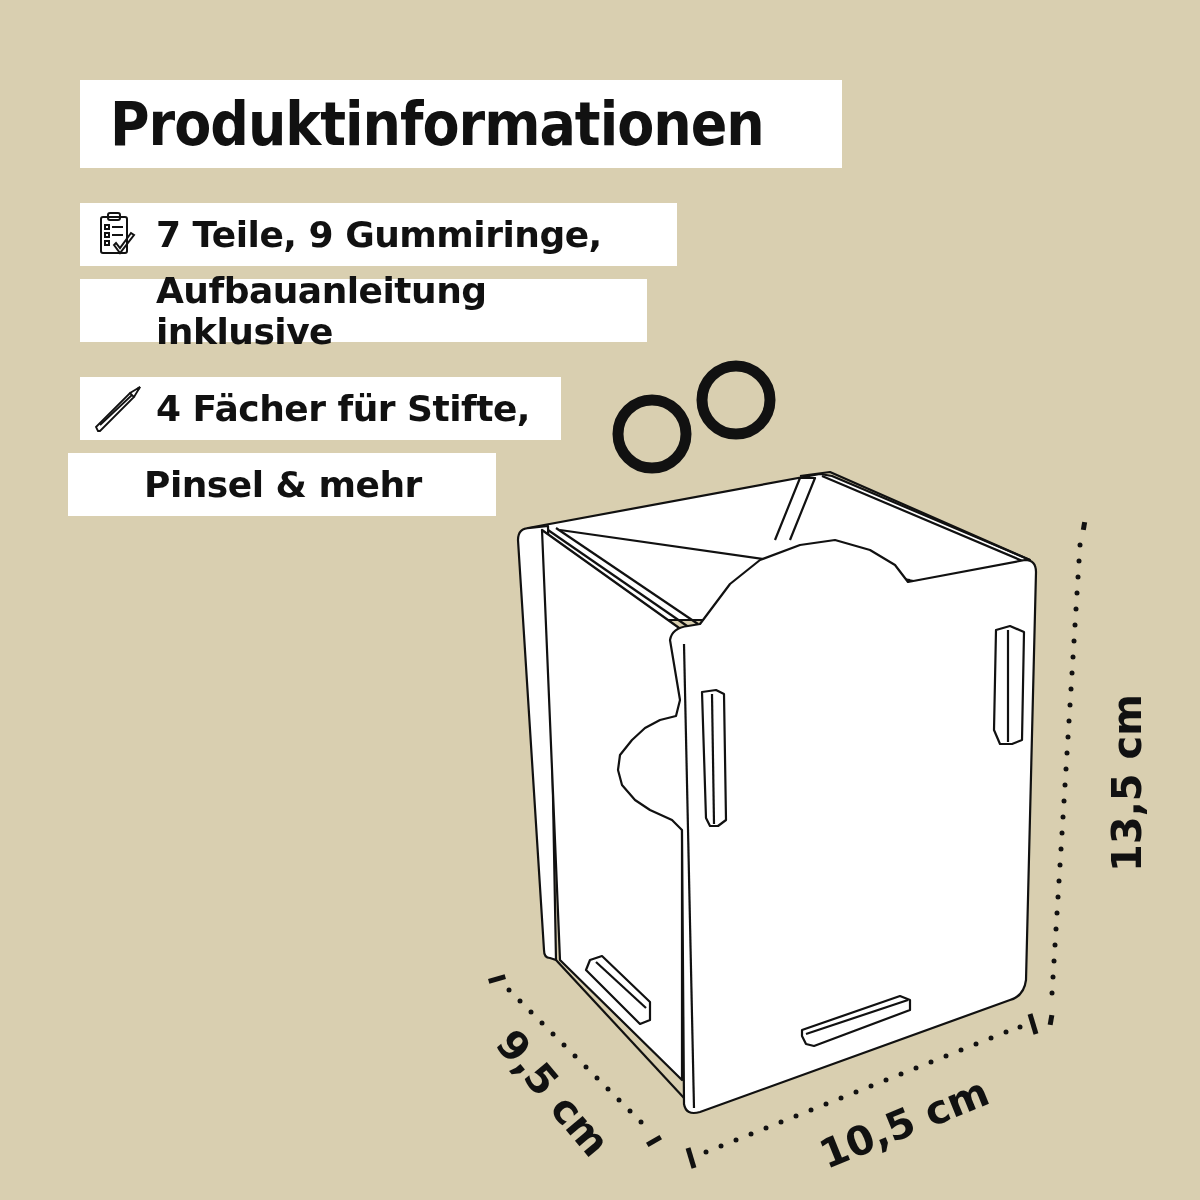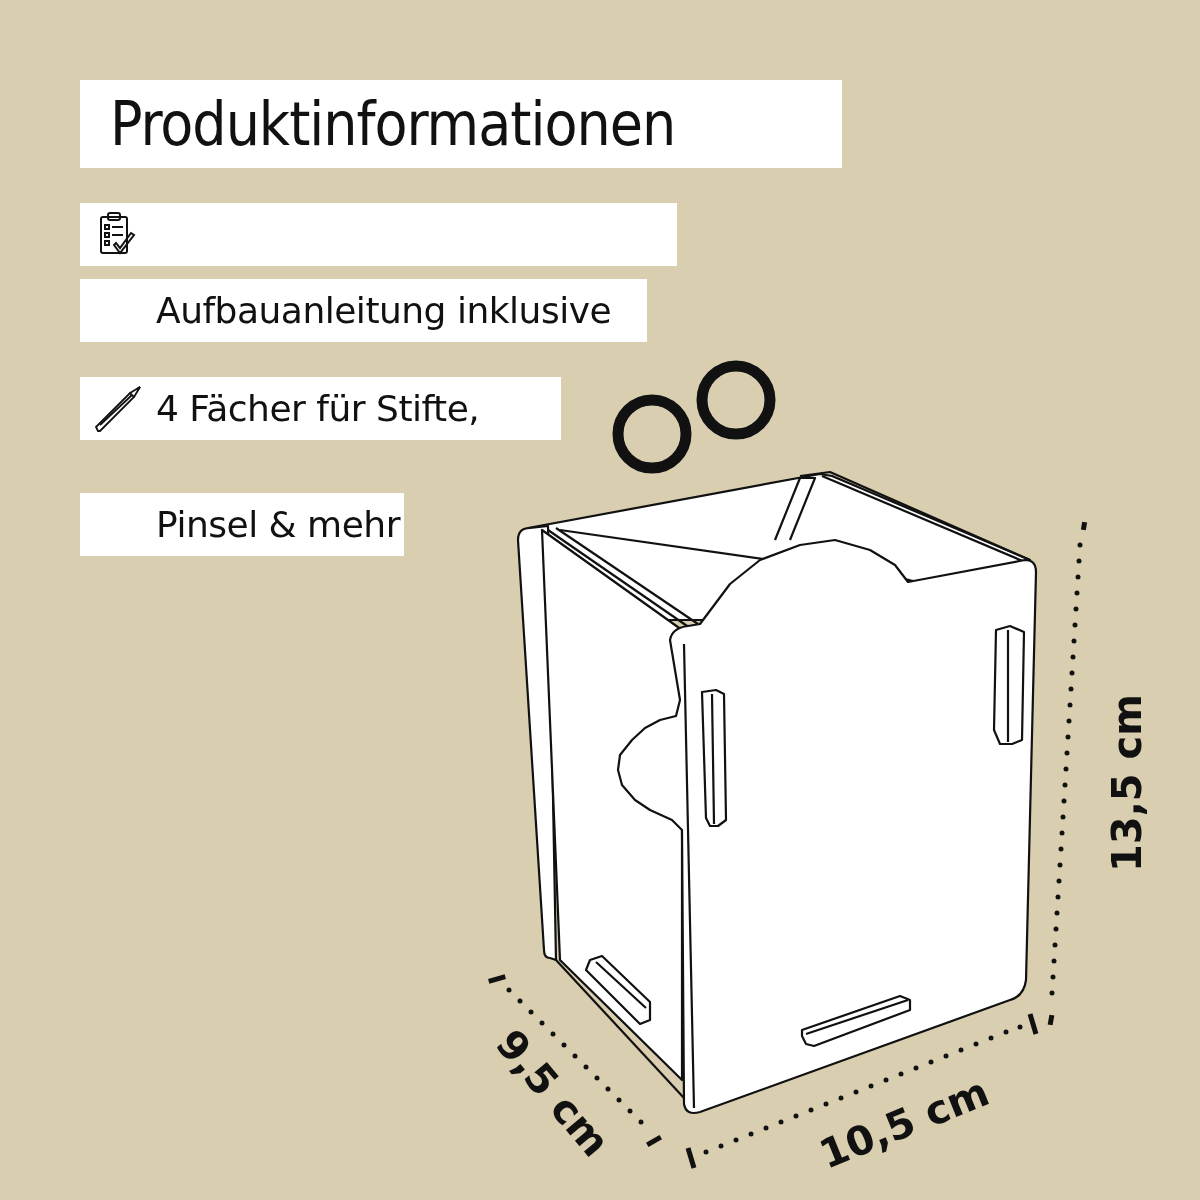--- a/index.html
+++ b/index.html
@@ -4,33 +4,33 @@
 <style>
   html, body { margin: 0; padding: 0; }
   body {
     width: 1200px; height: 1200px; overflow: hidden;
     background: #d9cfb0;
     font-family: "DejaVu Sans", "Liberation Sans", sans-serif;
     position: relative;
   }
   .strip {
     position: absolute; background: #ffffff; color: #111;
-    font-weight: normal; box-sizing: border-box;
+    font-weight: bold; box-sizing: border-box;
     display: flex; align-items: center;
   }
   #title-strip {
     left: 80px; top: 80px; width: 762px; height: 88px;
     font-size: 60px; padding-left: 30px; letter-spacing: -1px;
     font-family: "DejaVu Sans Condensed", "DejaVu Sans", sans-serif;
   }
   .feat { font-size: 36px; padding-left: 76px; letter-spacing: -0.5px; height: 63px; }
   #f1a { left: 80px; top: 203px; width: 597px; }
   #f1b { left: 80px; top: 279px; width: 567px; }
   #f2a { left: 80px; top: 377px; width: 481px; }
-  #f2b { left: 80px; top: 453px; width: 324px; margin-top: 40px; }
+  #f2b { left: 68px; top: 453px; width: 428px; }
   .ficon { position: absolute; left: 12px; top: 6px; width: 52px; height: 52px; }
   svg#illus { position: absolute; left: 0; top: 0; }
   .dim { position: absolute; font-weight: bold; font-size: 40px; color: #111; white-space: nowrap; }
   #dim-h { left: 1038px; top: 760px; transform: rotate(-90deg); transform-origin: center; }
   #dim-w { left: 815px; top: 1100px; transform: rotate(-22deg); }
   #dim-d { left: 478px; top: 1070px; transform: rotate(50deg); }
 </style>
 </head>
 <body>
 
@@ -42,20 +42,21 @@
   <svg class="ficon" viewBox="0 0 52 52" fill="none" stroke="#111" stroke-width="2">
     <rect x="9" y="8" width="26" height="36" rx="2"></rect>
     <rect x="16" y="4" width="12" height="7" rx="2"></rect>
     <rect x="13" y="16" width="4" height="4"></rect>
     <line x1="20" y1="18" x2="31" y2="18"></line>
     <rect x="13" y="24" width="4" height="4"></rect>
     <line x1="20" y1="26" x2="31" y2="26"></line>
     <rect x="13" y="32" width="4" height="4"></rect>
     <path d="M22 36 L28 44 L42 26 L39 24 L28 39 L24 34 Z"></path>
   </svg>
+  <span>7 Teile, 9 Gummiringe,</span>
 </div>
 <div class="strip feat" id="f1b">
   <span>Aufbauanleitung inklusive</span>
 </div>
 
 <div class="strip feat" id="f2a">
   <svg class="ficon" viewBox="0 0 52 52" fill="none" stroke="#111" stroke-width="1.8">
     <path d="M6 48 L4 44 L38 10 L42 14 L8 48 Z"></path>
     <line x1="8" y1="42" x2="40" y2="12"></line>
     <path d="M38 10 L48 4 L42 14"></path>

